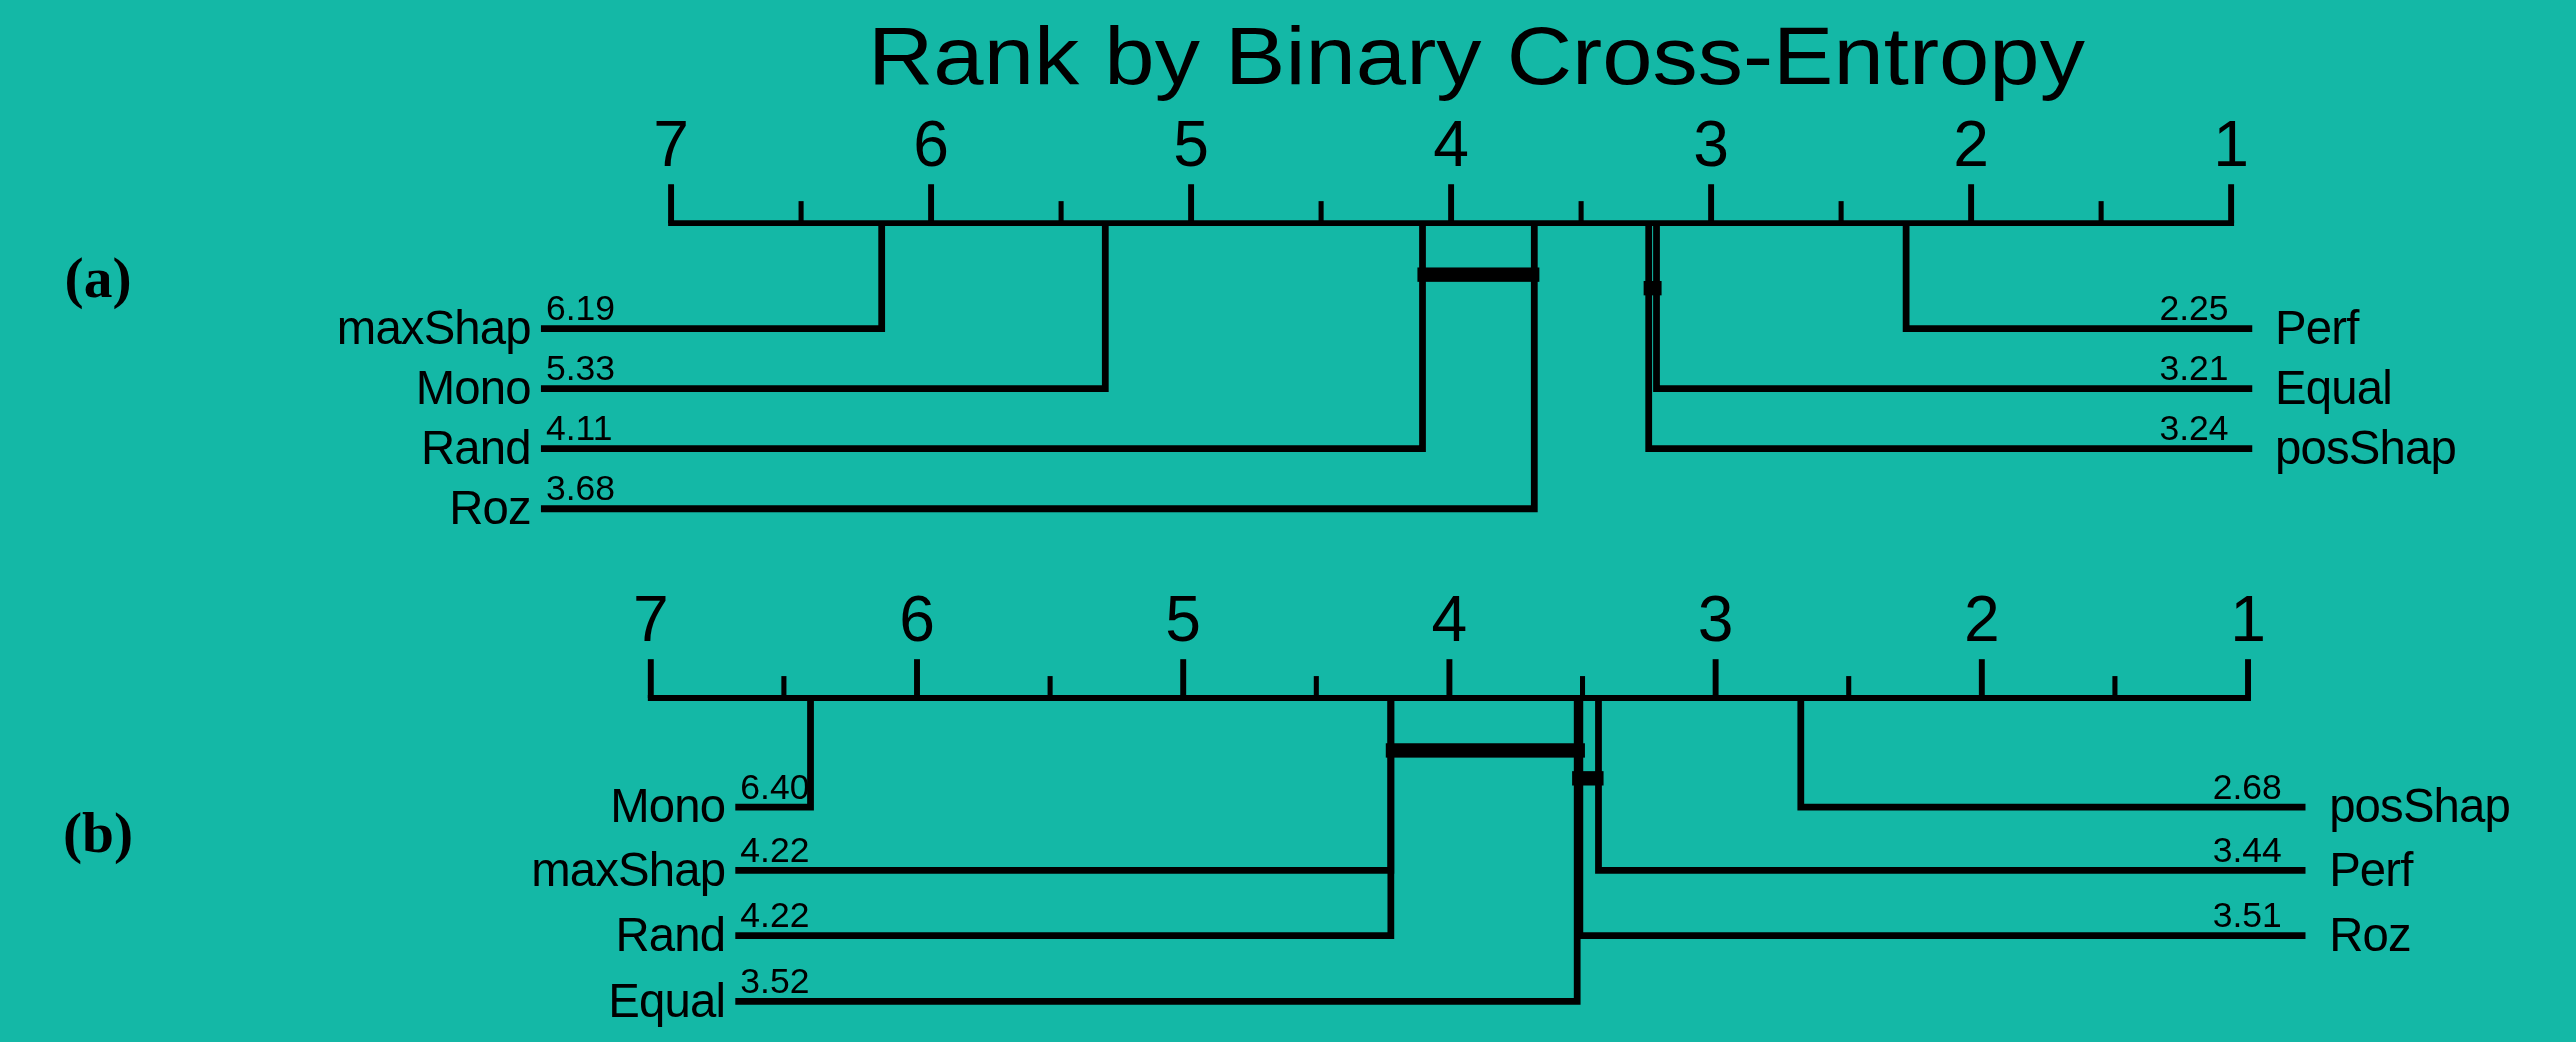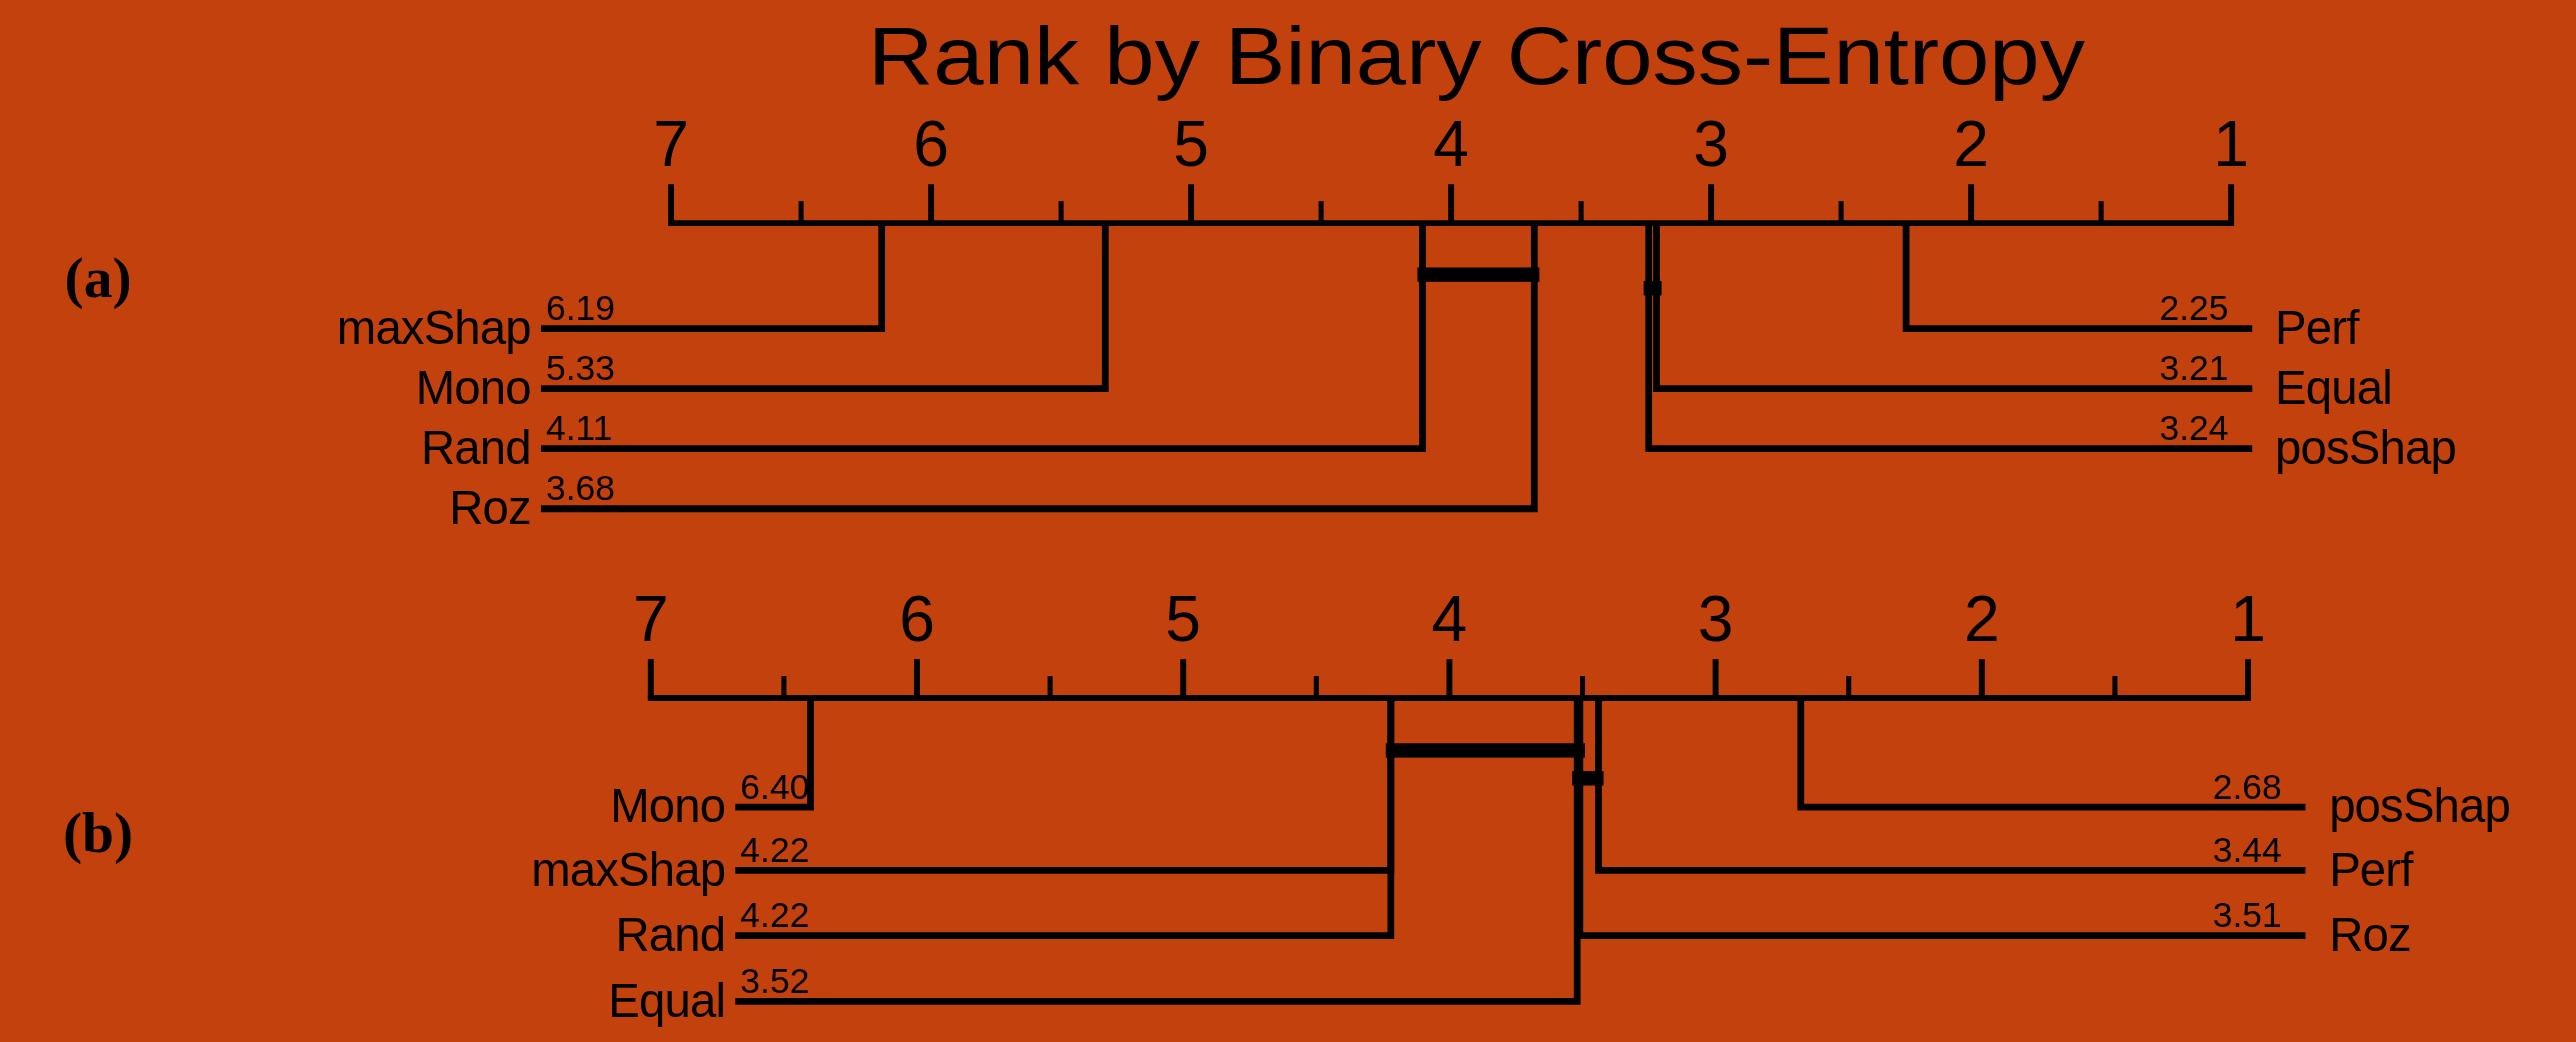--- a/index.html
+++ b/index.html
@@ -1,16 +1,16 @@
 <!DOCTYPE html>
 <html style="font-size:13.5px"><head>
 <meta charset="utf-8">
 <style>
   html,body{margin:0;padding:0;background:#ffffff;}
-  .fig-wrap{position:relative;width:2576px;height:1042px;background:#c2410c;overflow:hidden;}
+  .fig-wrap{position:relative;width:2576px;height:1042px;background:#14b8a6;overflow:hidden;}
   svg{display:block;}
   text{fill:#000000;}
   .title-text{font-family:"Liberation Sans",sans-serif;font-size:96px;}
   .rank-num{font-family:"Liberation Sans",sans-serif;font-size:76px;text-anchor:middle;}
   .method-label{font-family:"Liberation Sans",sans-serif;font-size:56px;letter-spacing:-1px;}
   .rank-value{font-family:"Liberation Sans",sans-serif;font-size:42px;}
   .panel-letter{font-family:"Liberation Serif",serif;font-size:68px;font-weight:bold;text-anchor:middle;}
   .struct{stroke:#000000;fill:none;}
 </style>
 </head>

